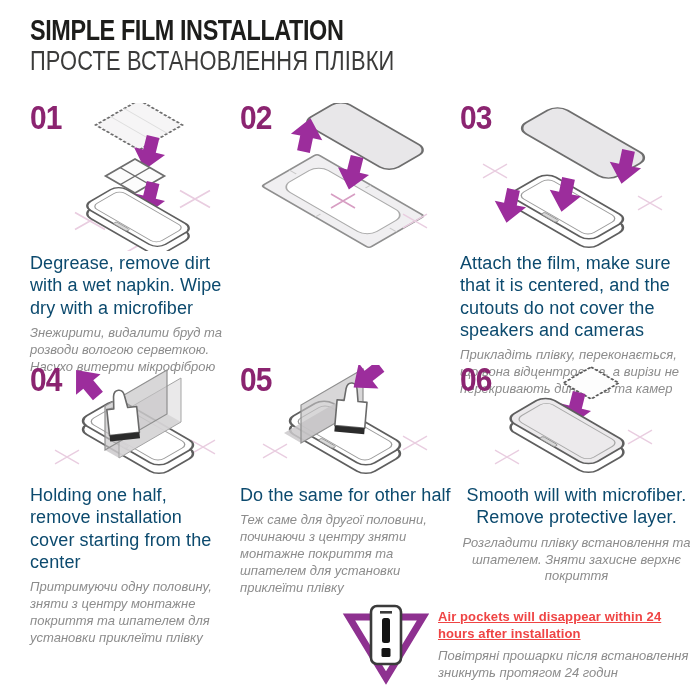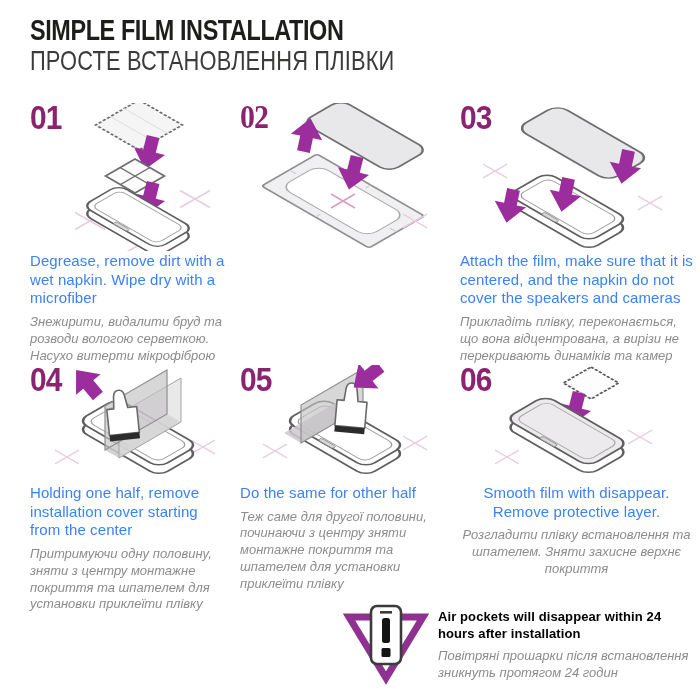--- a/index.html
+++ b/index.html
@@ -15,43 +15,43 @@
     transform:scaleX(0.78); transform-origin:left top; white-space:nowrap; line-height:1.04;
   }
   .hdr .subtitle {
     font-size:28px; font-weight:400; color:#3b3b3a; letter-spacing:0.2px;
     transform:scaleX(0.78); transform-origin:left top; white-space:nowrap; line-height:1.05; margin-top:1px;
   }
 
   
   .cell { position:absolute; }
   .c1 { left:30px;  top:100px; width:200px; height:260px; }
-  .c2 { left:240px; top:100px; width:213px; height:260px;font-family:Liberation Serif, serif; }
+  .c2 { left:240px; top:100px; width:213px; height:260px; }
   .c3 { left:460px; top:100px; width:233px; height:260px; }
   .c4 { left:30px;  top:362px; width:200px; height:235px; }
   .c5 { left:240px; top:362px; width:213px; height:235px; }
   .c6 { left:460px; top:362px; width:233px; height:235px;text-align:center; }
 
   .num {
     position:absolute; left:0; top:0; z-index:2;
     font-size:34px; font-weight:700; color:#8b2470; letter-spacing:-1px;
     transform:scaleX(0.88); transform-origin:left top; line-height:1;
   }
   .illus { position:absolute; left:5px; top:3px; z-index:1; }
 
   .txt { position:absolute; left:0; right:0; }
   .row1 .txt { top:152px; }
   .row2 .txt { top:122px; }
-  .en { font-size:15px; line-height:1.24; color:#3b82f6; font-weight:400; letter-spacing:0.1px; }
+  .en { font-size:18px; line-height:1.24; color:#0c4a6e; font-weight:400; letter-spacing:0.1px; }
   .uk { font-size:13px; line-height:1.3; color:#8c8c8c; font-style:italic; margin-top:6px; }
 
   
   .note-icon { position:absolute; left:342px; top:600px; }
   .note-text { position:absolute; left:438px; top:609px; width:256px; }
-  .note-text .en { font-weight:700; color:#000000; font-size:13px; line-height:1.3; }
+  .note-text .en { font-weight:700; color:#ef4444; font-size:13px; line-height:1.3;text-decoration:underline; }
   .note-text .uk { margin-top:5px; }
 </style>
 </head>
 <body>
 
 <svg width="0" height="0" style="position:absolute" aria-hidden="true">
   <defs>
     <g id="d-phone">
       <g transform="translate(0,11)">
           <g transform="matrix(.866,.5,-.866,.5,0,0)">
@@ -154,21 +154,21 @@
       <use href="#d-cross" transform="translate(185,100) scale(0.8)"></use>
       <g transform="translate(118,40)">
         <use href="#d-film" transform="scale(0.95)"></use>
       </g>
       <use href="#d-phone" transform="translate(103,104) scale(0.78)"></use>
       <use href="#d-arrow" fill="#9c2d9c" transform="translate(45,103) rotate(12)"></use>
       <use href="#d-arrow" fill="#9c2d9c" transform="translate(100,92) rotate(12)"></use>
       <use href="#d-arrow" fill="#9c2d9c" transform="translate(160,64) rotate(12)"></use>
     </svg>
     <div class="txt">
-      <p class="en">Attach the film, make sure that it is centered, and the napkin do not cover the speakers and cameras</p>
+      <p class="en">Attach the film, make sure that it is centered, and the cutouts do not cover the speakers and cameras</p>
       <p class="uk">Прикладіть плівку, переконається, що вона відцентрована, а вирізи не перекривають динаміків та камер</p>
     </div>
   </section>
 
   <section class="cell c4 row2">
     <div class="num">04</div>
     <svg class="illus" width="200" height="120" viewBox="0 0 200 120">
       <use href="#d-cross" transform="translate(32,92) scale(0.8)"></use>
       <use href="#d-cross" transform="translate(168,82) scale(0.8)"></use>
       <use href="#d-phone" transform="translate(103,68) scale(0.78)"></use>
@@ -208,21 +208,21 @@
       <use href="#d-cross" transform="translate(175,72) scale(0.8)"></use>
       <g transform="translate(126,18)">
         <g transform="matrix(.866,.5,-.866,.5,0,0)">
           <rect x="-16" y="-16" width="32" height="32" fill="#fdfdfd" stroke="#5a5a5a" stroke-width="2" stroke-dasharray="3 1.6"></rect>
         </g>
       </g>
       <use href="#d-arrow" fill="#9c2d9c" transform="translate(110,44) rotate(14)"></use>
       <use href="#d-phone-gray" transform="translate(102,66) scale(0.8)"></use>
     </svg>
     <div class="txt">
-      <p class="en">Smooth film with disappear. Remove protective layer.</p>
+      <p class="en">Smooth will with microfiber. Remove protective layer.</p>
       <p class="uk">Розгладити плівку встановлення та шпателем. Зняти захисне верхнє покриття</p>
     </div>
   </section>
 
   <svg class="note-icon" width="88" height="88" viewBox="0 0 88 88">
     <polygon points="7,17 81,17 44,78" fill="none" stroke="#8e3190" stroke-width="7"></polygon>
     <rect x="29" y="6" width="30" height="58" rx="6" fill="#ffffff" stroke="#3b3b3b" stroke-width="2.6"></rect>
     <rect x="38" y="11" width="12" height="2.6" fill="#3b3b3b"></rect>
     <rect x="40" y="18" width="8" height="25" rx="2.5" fill="#141414"></rect>
     <rect x="39.5" y="48" width="9" height="9" rx="1.5" fill="#141414"></rect>

